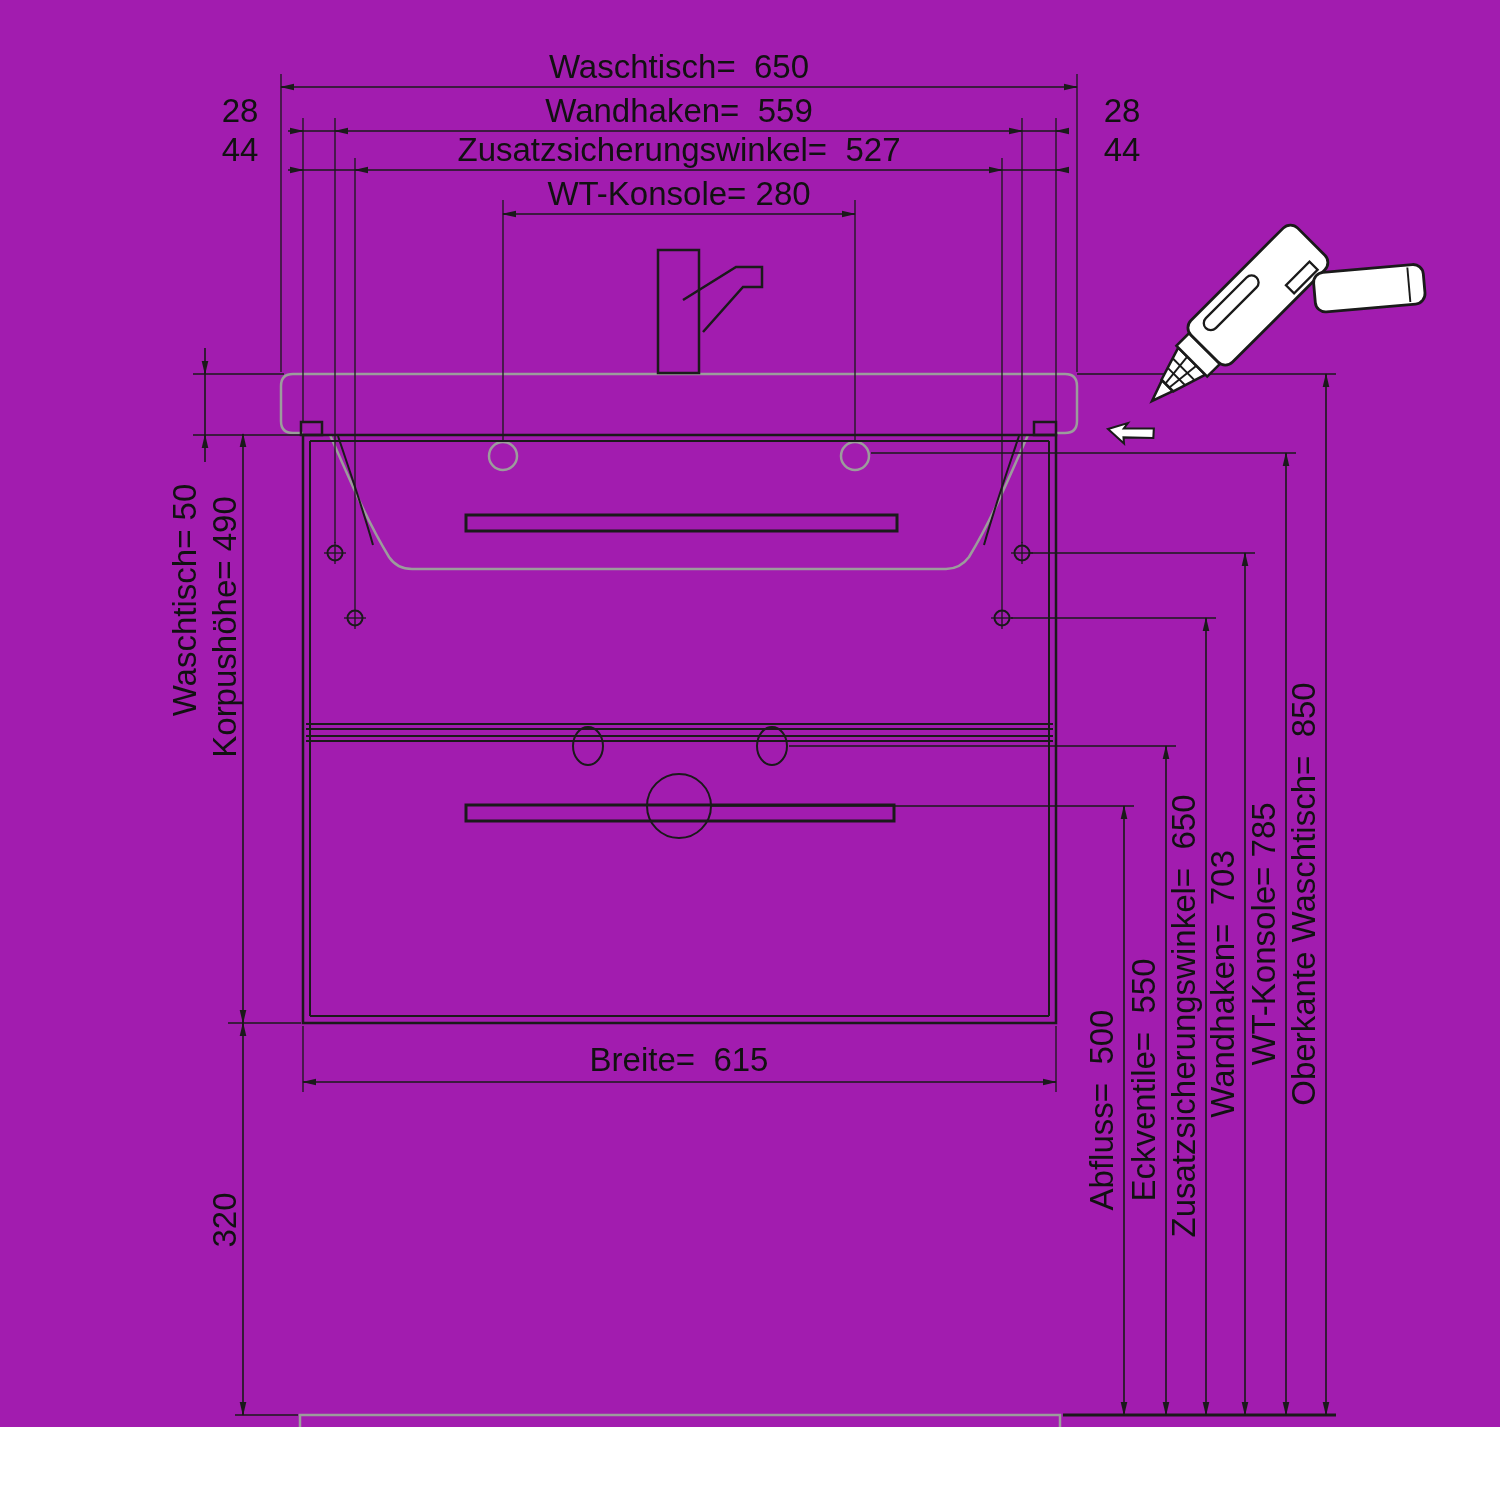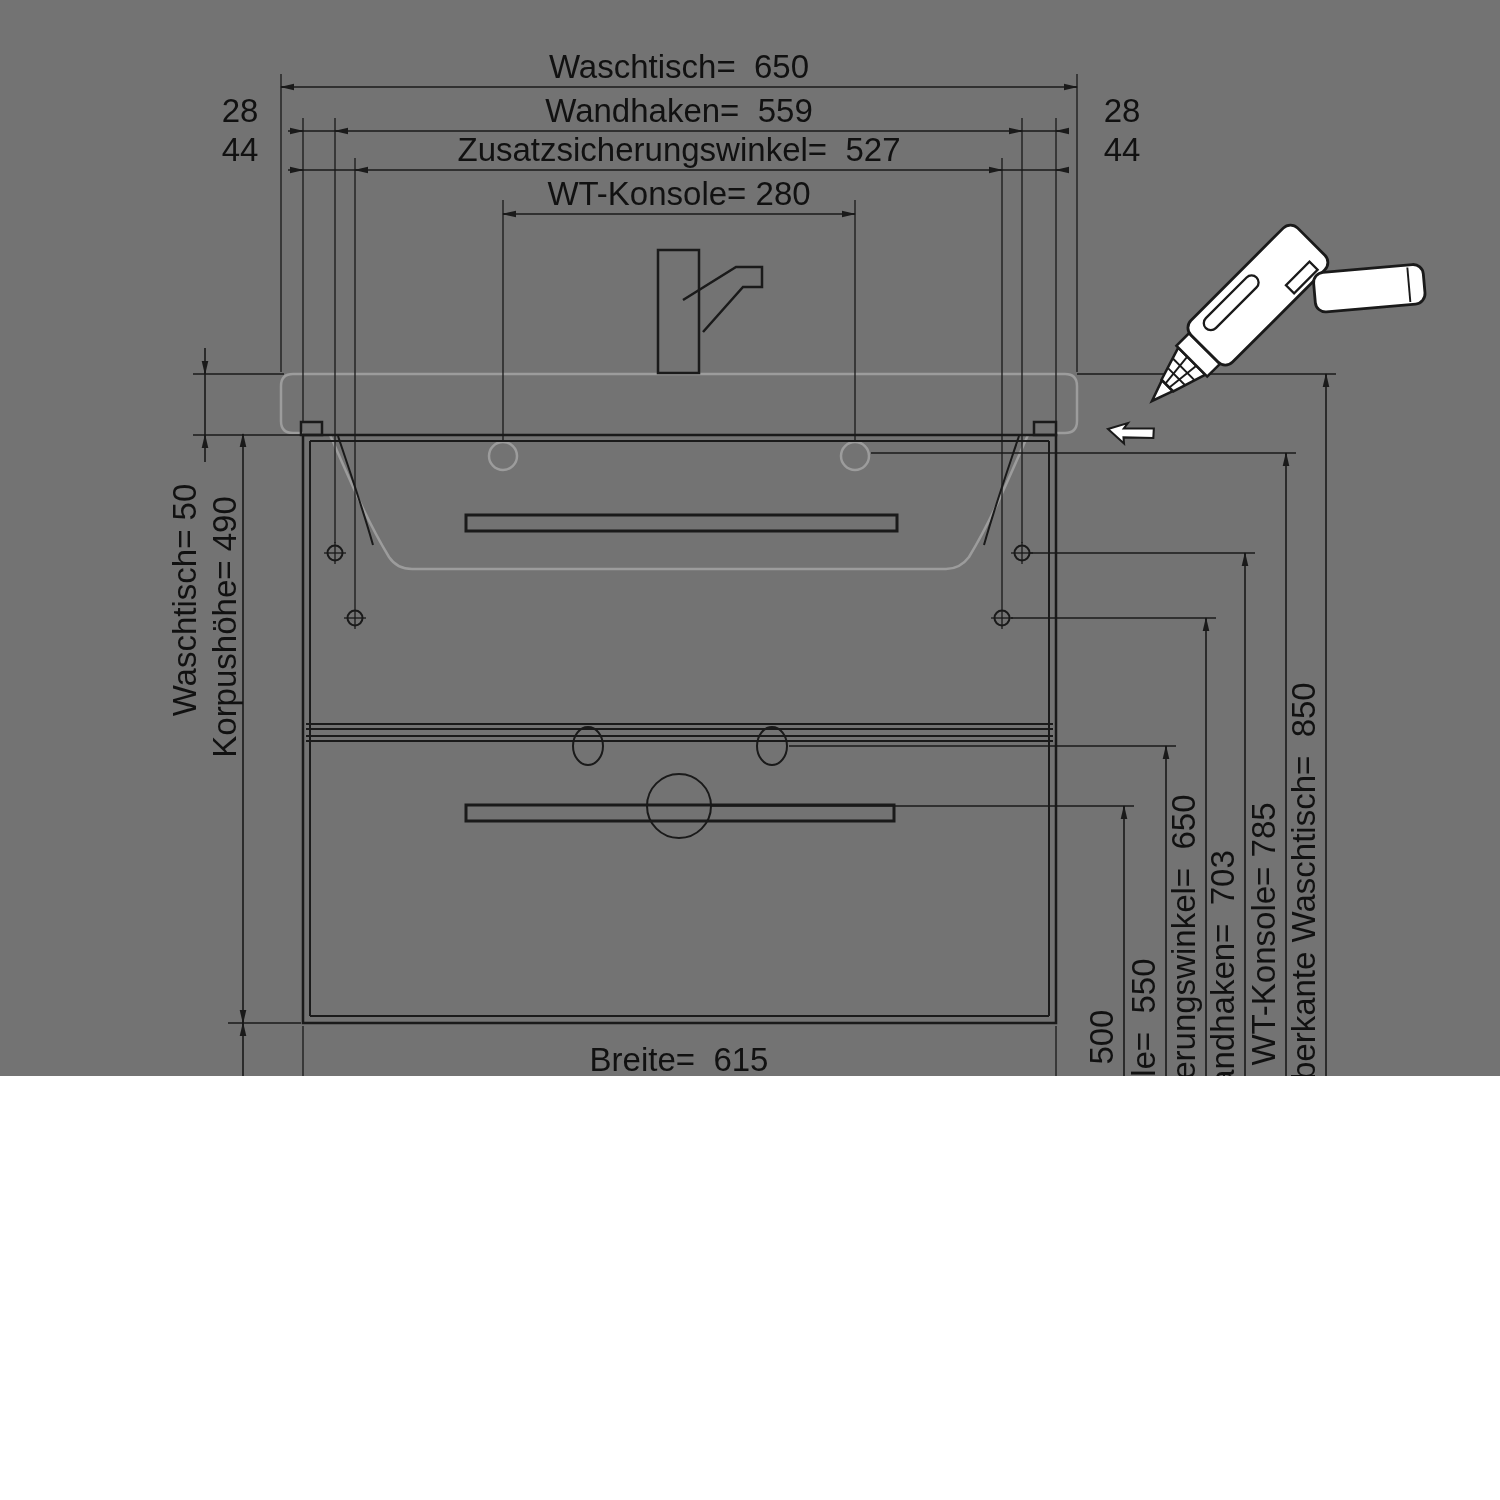--- a/index.html
+++ b/index.html
@@ -1,16 +1,16 @@
 <!DOCTYPE html>
 <html><head>
 <meta charset="utf-8">
 <style>
   html,body{margin:0;padding:0;background:#ffffff;}
-  .page{width:1500px;height:1076px;position:relative;background:#737373;overflow:hidden;}
+  .page{width:1500px;height:1427px;position:relative;background:#a21caf;overflow:hidden;}
   svg{display:block;}
   text{font-family:"Liberation Sans","DejaVu Sans",sans-serif;font-size:33px;fill:#111;white-space:pre;}
   .thin{stroke:#1a1a1a;stroke-width:1.6;fill:none;}
   .xthin{stroke:#1a1a1a;stroke-width:1.3;fill:none;}
   .draw{stroke:#1a1a1a;stroke-width:2.5;fill:none;}
   .draw2{stroke:#1a1a1a;stroke-width:2;fill:none;}
   .hndl{stroke:#1a1a1a;stroke-width:3;fill:none;}
   .gray{stroke:#9c9c9c;stroke-width:2.5;fill:none;}
   .floorline{stroke:#1a1a1a;stroke-width:3;fill:none;}
 </style>

